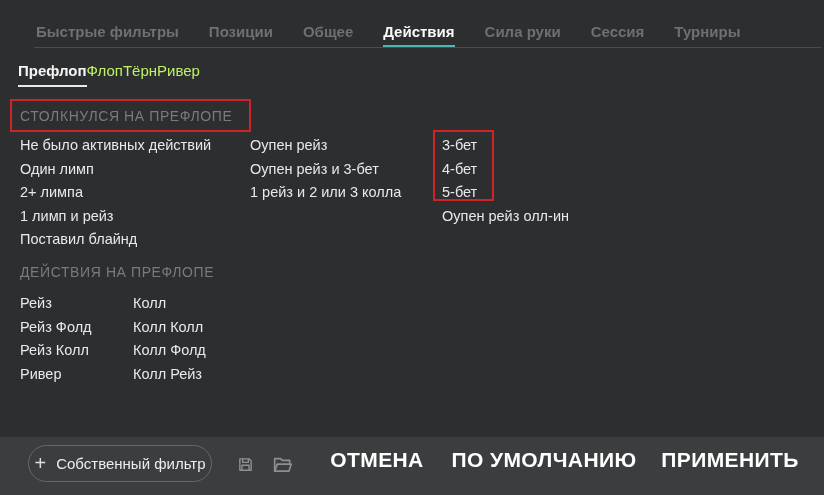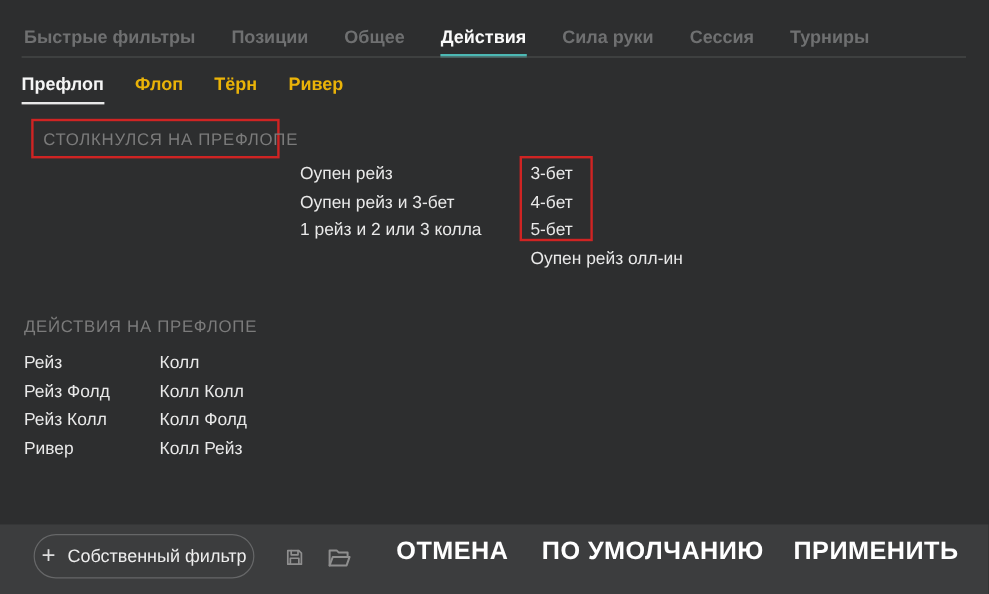--- a/index.html
+++ b/index.html
@@ -4,35 +4,35 @@
 <style>
   * { margin:0; padding:0; box-sizing:border-box; }
   html,body { background:#2d2e2f; }
   .app {
     position:relative; width:824px; height:495px; overflow:hidden;
     background:#2d2e2f; font-family:"Liberation Sans", sans-serif;
     -webkit-font-smoothing:antialiased;
   }
 
   
-  .tabbar { position:absolute; top:0; left:0; width:652px; height:48px;padding-left:28px; }
+  .tabbar { position:absolute; top:0; left:16px; width:652px; height:48px;padding-left:28px; }
   .tabbar .tabs { position:absolute; left:20px; bottom:0; display:flex; gap:30px; align-items:flex-end; }
   .tab { font-size:15px; font-weight:600; color:#6f7071; padding-bottom:8px; cursor:default; white-space:nowrap; }
   .tab.active { color:#fafafa; font-weight:700; padding-bottom:5px; border-bottom:3px solid #4cb8b4; }
   .tab-sep { position:absolute; left:18px; width:787px; bottom:0; height:1px; background:#4b4c4d; }
 
   
-  .subtabbar { position:absolute; top:62px; left:18px; display:flex; gap:26px; }
-  .subtab { font-size:15px; font-weight:700; color:#eab308; padding-bottom:6px; white-space:nowrap; }
+  .subtabbar { position:absolute; top:62px; left:18px; display:flex; }
+  .subtab { font-size:15px; font-weight:400; color:#bef264; padding-bottom:6px; white-space:nowrap; }
   .subtab.active { color:#f5f5f5; font-weight:600; border-bottom:2px solid #e8e8e8; }
 
   
   .sec-header { font-size:14px; color:#7b7b7b; letter-spacing:.6px; white-space:nowrap; }
   .annotated-header {
-    position:absolute; left:26px; top:99px; width:207px; height:33px;
+    position:absolute; left:10px; top:99px; width:241px; height:33px;
     border:2px solid #cf2423; display:flex; align-items:center; padding-left:8px;
   }
   .sec-header-2 { position:absolute; left:20px; top:264px; }
 
   
   .col { position:absolute; }
   .opt { display:block; font-size:14.5px; line-height:23.6px; color:#e9e9e9; white-space:nowrap; cursor:default; }
   .col.s1c1 { left:20px;  top:134px; }
   .col.s1c2 { left:250px; top:134px; }
   .col.s1c3 { left:442px; top:134px; }
@@ -83,20 +83,27 @@
     <span class="subtab active">Префлоп</span>
     <span class="subtab">Флоп</span>
     <span class="subtab">Тёрн</span>
     <span class="subtab">Ривер</span>
   </div>
 
   <div class="annotated-header">
     <span class="sec-header">СТОЛКНУЛСЯ НА ПРЕФЛОПЕ</span>
   </div>
 
+  <div class="col s1c1">
+    <span class="opt">Не было активных действий</span>
+    <span class="opt">Один лимп</span>
+    <span class="opt">2+ лимпа</span>
+    <span class="opt">1 лимп и рейз</span>
+    <span class="opt">Поставил блайнд</span>
+  </div>
 
   <div class="col s1c2">
     <span class="opt">Оупен рейз</span>
     <span class="opt">Оупен рейз и 3-бет</span>
     <span class="opt">1 рейз и 2 или 3 колла</span>
   </div>
 
   <div class="col s1c3">
     <span class="opt">3-бет</span>
     <span class="opt">4-бет</span>

